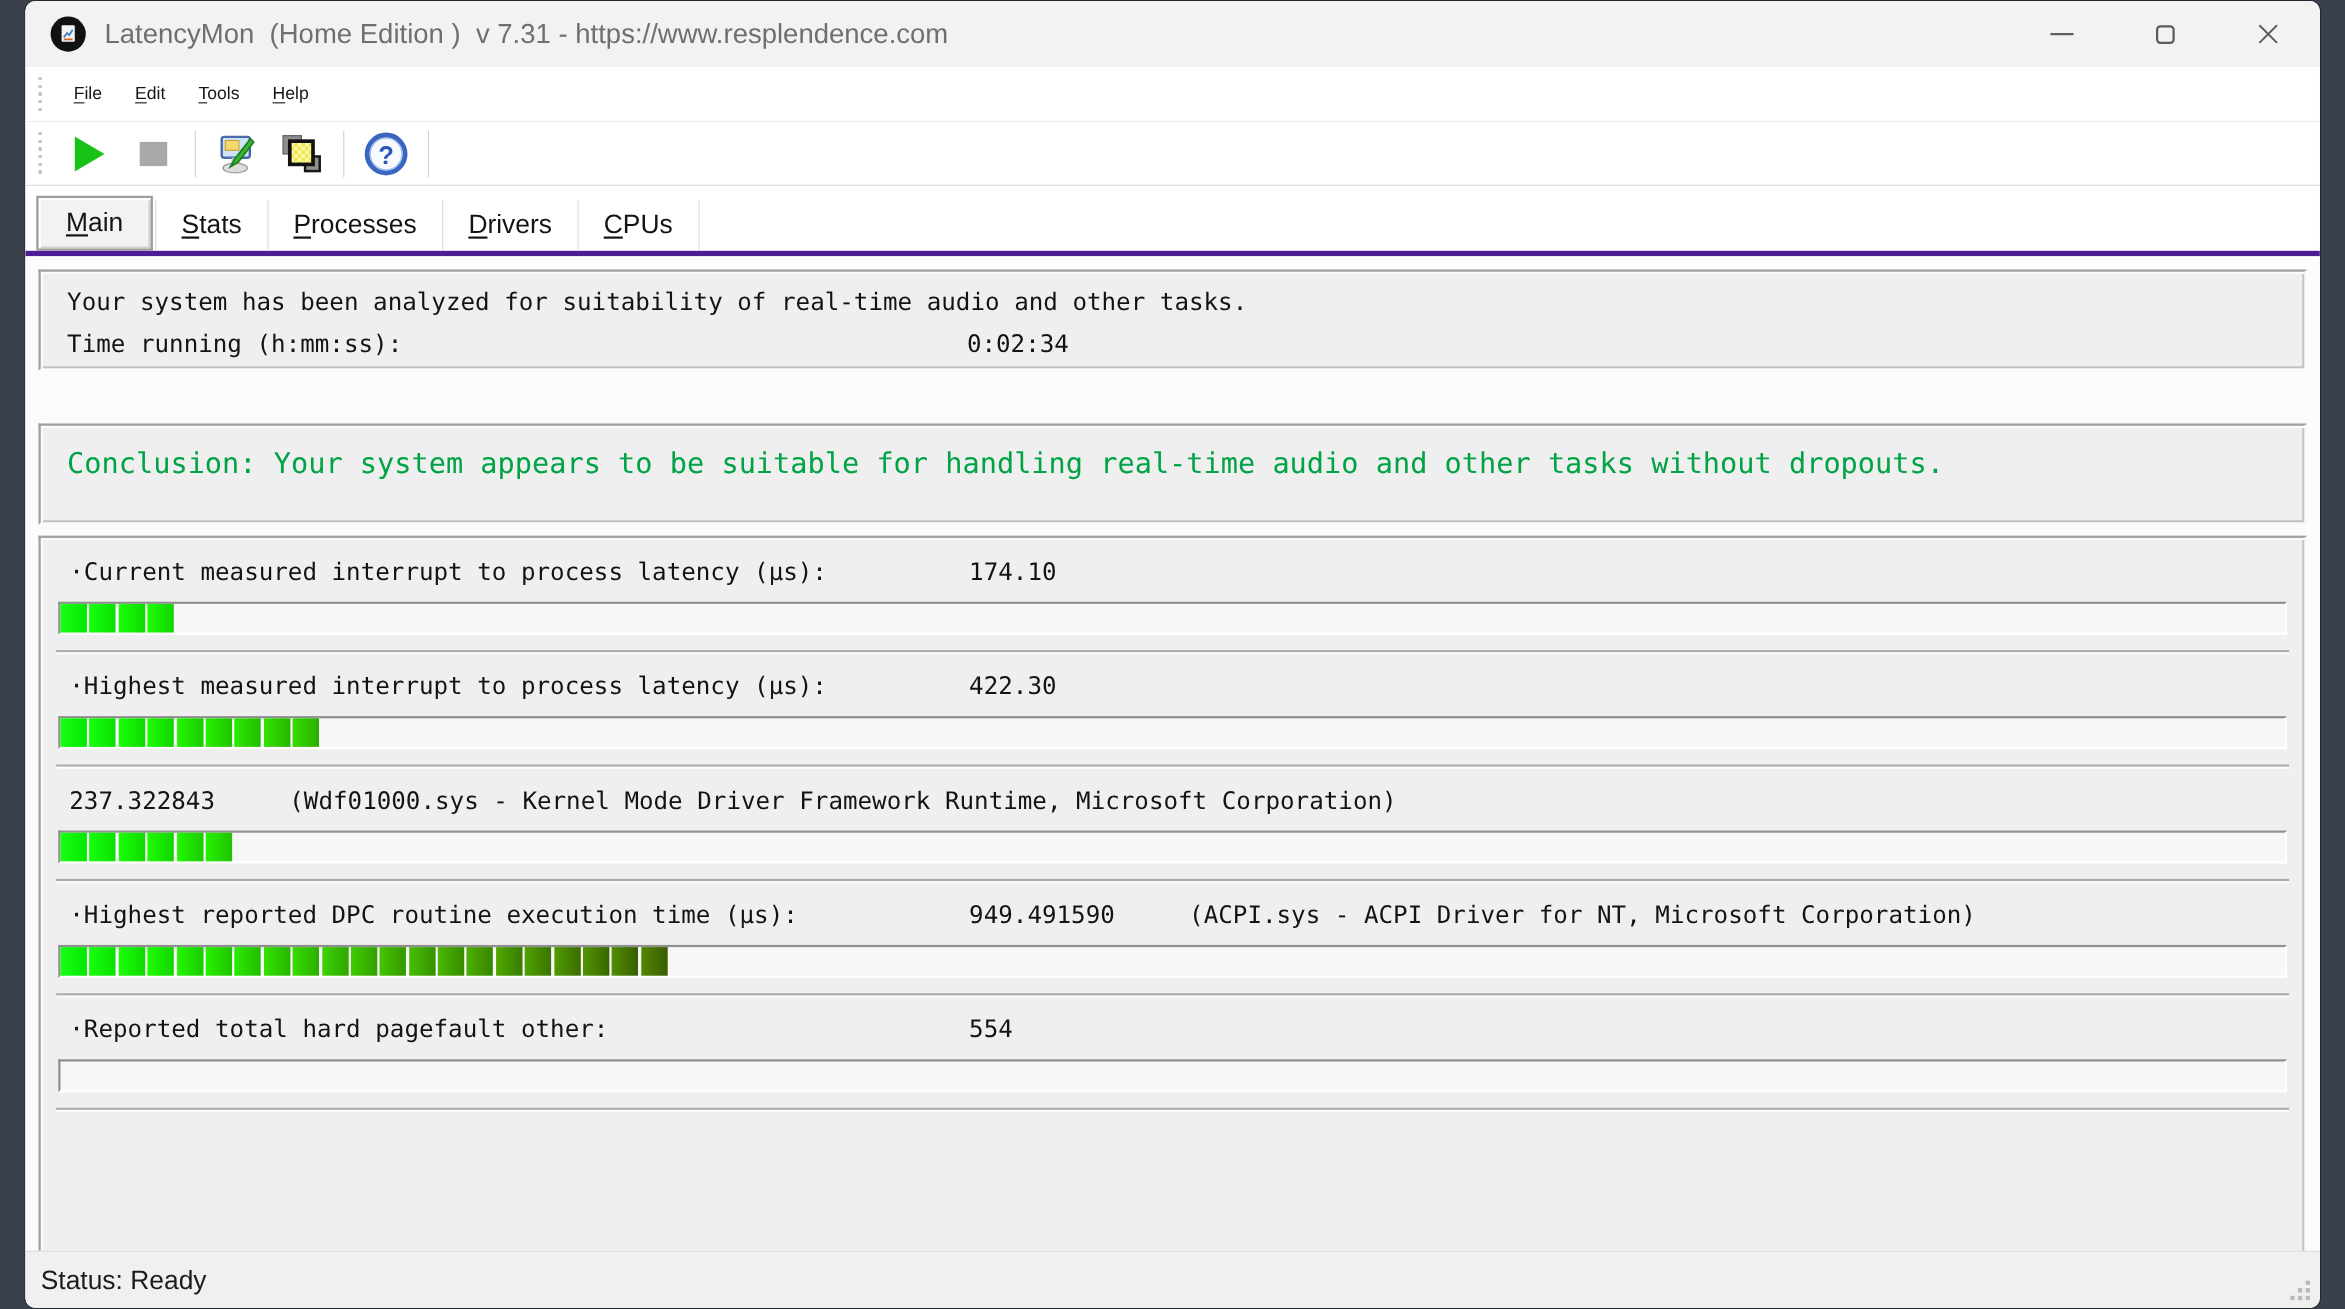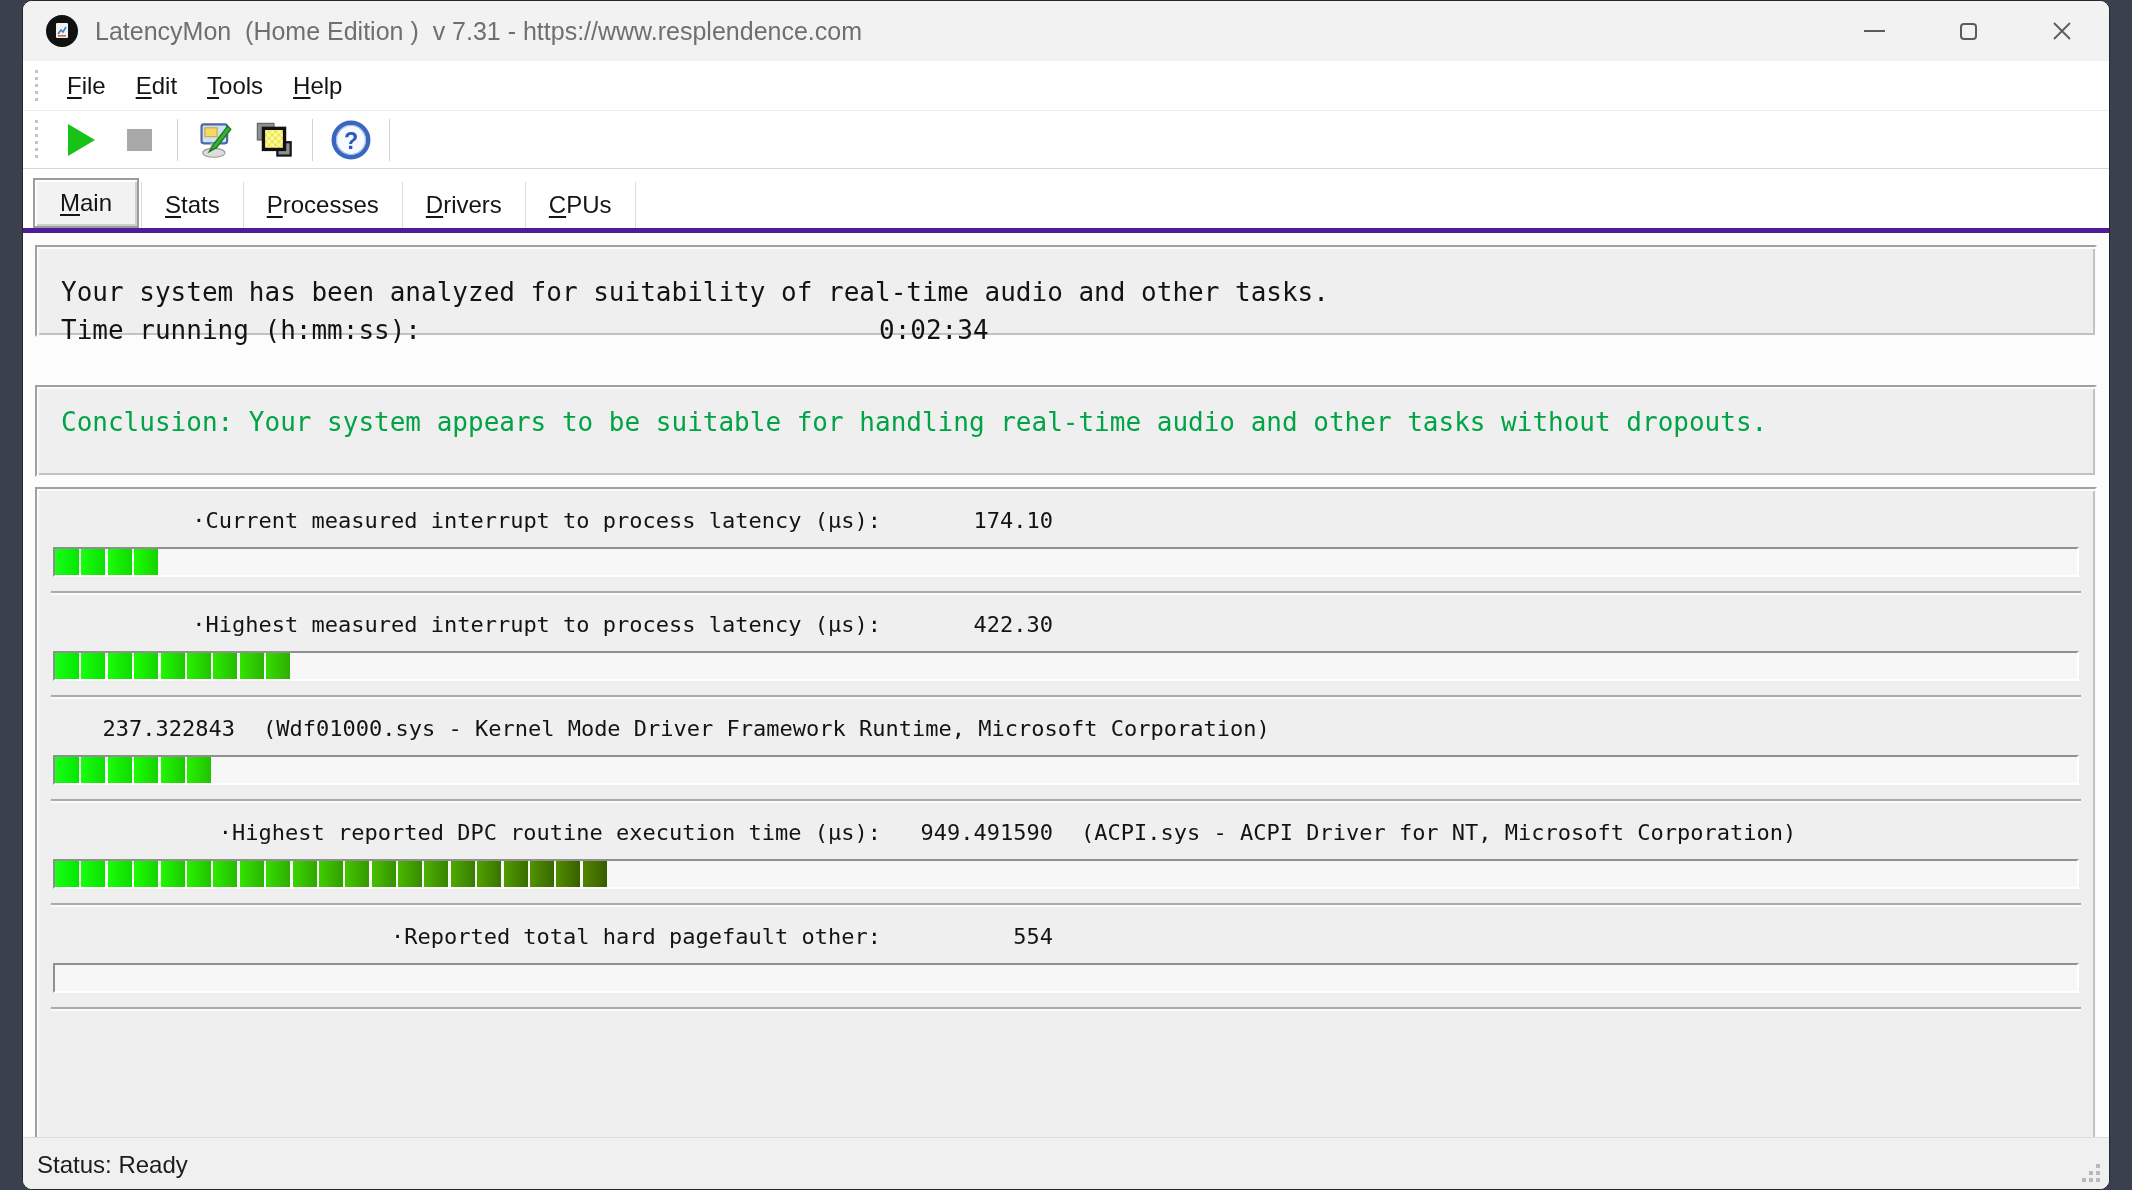--- a/index.html
+++ b/index.html
@@ -15,48 +15,48 @@
   .app-icon{width:34px;height:34px;flex:none;}
   .title-text{margin-left:16px;font-size:25px;color:#6f6f6f;white-space:pre;}
   .win-controls{margin-left:auto;display:flex;height:100%;}
   .win-btn{width:94px;height:100%;display:flex;align-items:center;justify-content:center;}
   .min-glyph{width:21px;height:2px;background:#5c5c5c;}
   .max-glyph{width:17px;height:17px;border:2px solid #5c5c5c;border-radius:4px;}
   
   .menubar{height:50px;background:#ffffff;display:flex;align-items:center;padding-left:8px;border-bottom:1px solid #ececec;}
   .gripper{width:3px;height:32px;margin:0 14px 0 4px;
     background-image:repeating-linear-gradient(to bottom,#c4c4c4 0 3px,rgba(0,0,0,0) 3px 7px);}
-  .menu-item{font-size:24px;color:#141414;padding:5px 15px;cursor:default;}
+  .menu-item{font-size:16px;color:#141414;padding:5px 15px;cursor:default;}
   .menu-item u, .tab u{text-underline-offset:3px;}
   
   .toolbar{height:58px;background:#ffffff;display:flex;align-items:center;padding-left:8px;border-bottom:1px solid #d8d8d8;}
   .toolbar .gripper{height:40px;}
   .tb-btn{width:58px;height:46px;display:flex;align-items:center;justify-content:center;}
   .tb-sep{width:1px;height:42px;background:#d2d2d2;margin:0 9px;flex:none;}
   .play-glyph{width:0;height:0;border-left:27px solid #17c317;border-top:16px solid transparent;border-bottom:16px solid transparent;}
   .stop-glyph{width:25px;height:22px;background:#a9a9a9;}
   
   .tabbar{height:64px;background:#ffffff;display:flex;align-items:flex-end;padding-left:10px;border-bottom:5px solid #4c1d95;}
   .tab{font-size:24px;color:#141414;padding:9px 21px;cursor:default;}
   .tab.selected{background:#f2f2f2;border:2px solid #9c9c9c;box-shadow:inset 2px 2px 0 #ffffff,inset -2px -2px 0 #cfcfcf;padding:9px 25px;}
   .tab-sep{width:1px;height:46px;background:#dcdcdc;margin:0 2px;flex:none;}
   
   .content{height:904px;background:#fcfcfc;padding:12px 12px 0 12px;}
   .panel{
     background:#efefef;border:2px solid;border-color:#a0a0a0 #fbfbfb #fbfbfb #a0a0a0;
     box-shadow:inset 2px 2px 0 #fbfbfb, inset -2px -2px 0 #c2c2c2;
   }
-  .panel-analysis{height:92px;margin-bottom:10px;padding:26px 0 0 24px;
-    font-family:"DejaVu Sans Mono",monospace;font-size:26px;line-height:38px;color:#131313;}
+  .panel-analysis{height:92px;margin-bottom:10px;padding:10px 0 0 24px;
+    font-family:"DejaVu Sans Mono",monospace;font-size:22px;line-height:38px;color:#131313;}
   .t-row{display:flex;}
   .t-label{width:818px;flex:none;white-space:pre;}
   .panel-conclusion{height:92px;margin-bottom:10px;padding:17px 0 0 24px;
     font-family:"DejaVu Sans Mono",monospace;font-size:26px;line-height:36px;margin-top:48px;}
   .panel-metrics{height:676px;padding:2px 10px 0 10px;
-    font-family:"DejaVu Sans Mono",monospace;font-size:22px;color:#131313;text-align:right;}
+    font-family:"DejaVu Sans Mono",monospace;font-size:22px;color:#131313;}
   .m-line{display:flex;padding:14px 0 0 16px;line-height:32px;white-space:pre;}
   .m-label{width:818px;flex:none;}
   .m-value{width:172px;flex:none;}
   .m-note{margin-left:28px;flex:none;}
   .m-track{
     height:30px;margin:10px 6px 0 6px;background:#f7f7f7;display:flex;align-items:stretch;
     border:2px solid;border-color:#8f8f8f #ffffff #ffffff #8f8f8f;
   }
   .m-seg{width:24px;margin-right:2.4px;flex:none;}
   .m-sep{height:0;border-top:2px solid #aaaaaa;border-bottom:2px solid #fafafa;margin:14px 4px 0 4px;}

